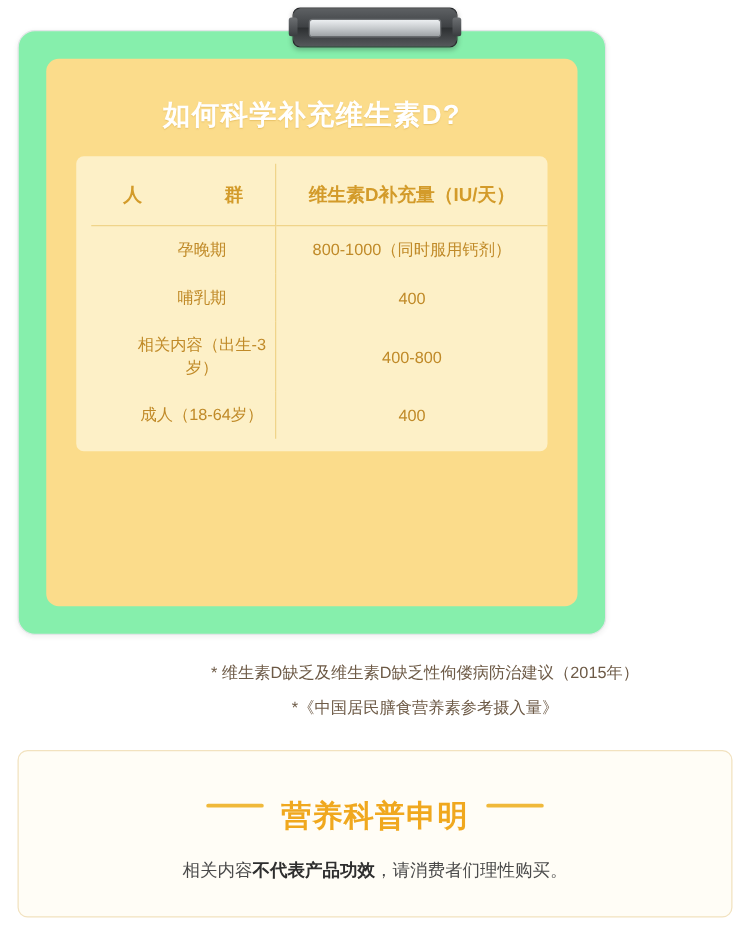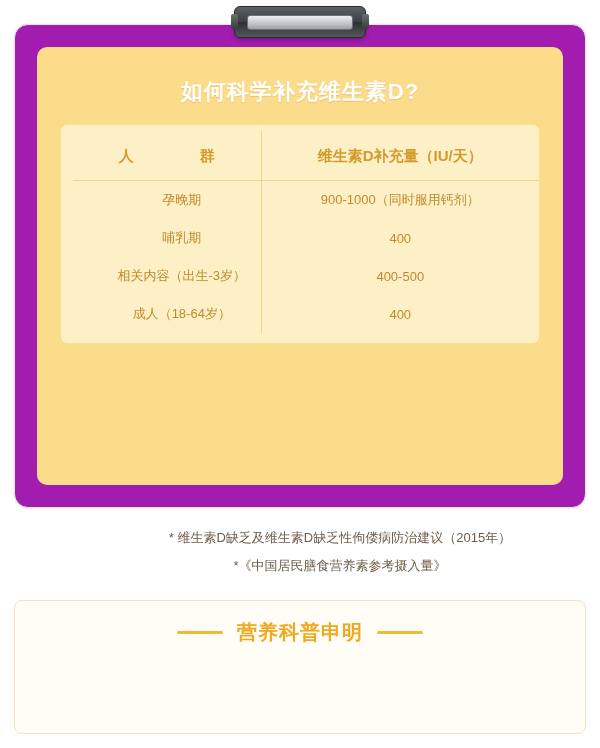--- a/index.html
+++ b/index.html
@@ -55,23 +55,23 @@
     border-radius: 2px;
   }
   .clip-ear.left  { left: -4px; }
   .clip-ear.right { right: -4px; }
 
   
   .board {
     position: absolute;
     top: 24px;
     left: 14px;
-    width: 572px;
+    width: 471px;
     height: 484px;
-    background: #a21caf;
+    background: #86efac;
     border: 1px solid #e3e6e8;
     border-radius: 14px;
     box-shadow: 0 1px 4px rgba(0,0,0,0.06);
     box-sizing: border-box;
   }
   .panel {
     position: absolute;
     top: 22px;
     left: 22px;
     right: 22px;
@@ -166,24 +166,25 @@
     gap: 14px;
     margin-bottom: 14px;
   }
   .rule {
     width: 46px;
     height: 3px;
     background: #f0b93a;
     border-radius: 2px;
   }
   .statement-title {
-    font-size: 20px;
+    font-size: 24px;
     font-weight: bold;
     color: #f0a81e;
     letter-spacing: 1px;
+    margin-top: 18px;
   }
   .statement-line {
     text-align: center;
     font-size: 14px;
     color: #4a4a4a;
     line-height: 26px;
   }
   .statement-line b { color: #2e2e2e; }
 </style>
 </head>
@@ -205,29 +206,29 @@
       <table class="vit">
         <thead>
           <tr class="head-row">
             <th class="col-group">人　　群</th>
             <th class="col-amount">维生素D补充量（IU/天）</th>
           </tr>
         </thead>
         <tbody>
           <tr>
             <td class="c-group">孕晚期</td>
-            <td class="c-amount">900-1000（同时服用钙剂）</td>
+            <td class="c-amount">800-1000（同时服用钙剂）</td>
           </tr>
           <tr>
             <td class="c-group">哺乳期</td>
             <td class="c-amount">400</td>
           </tr>
           <tr>
             <td class="c-group">相关内容（出生-3岁）</td>
-            <td class="c-amount">400-500</td>
+            <td class="c-amount">400-800</td>
           </tr>
           <tr>
             <td class="c-group">成人（18-64岁）</td>
             <td class="c-amount">400</td>
           </tr>
         </tbody>
       </table>
     </div>
   </div>
 </div>
@@ -236,13 +237,16 @@
   <div class="note">*  维生素D缺乏及维生素D缺乏性佝偻病防治建议（2015年）</div>
   <div class="note">*《中国居民膳食营养素参考摄入量》</div>
 </div>
 
 <div class="statement">
   <div class="statement-title-row">
     <span class="rule"></span>
     <span class="statement-title">营养科普申明</span>
     <span class="rule"></span>
   </div>
+  <div class="statement-line">
+    <span>相关内容</span><b>不代表产品功效</b><span>，请消费者们理性购买。</span>
+  </div>
 </div>
 
 </body></html>

